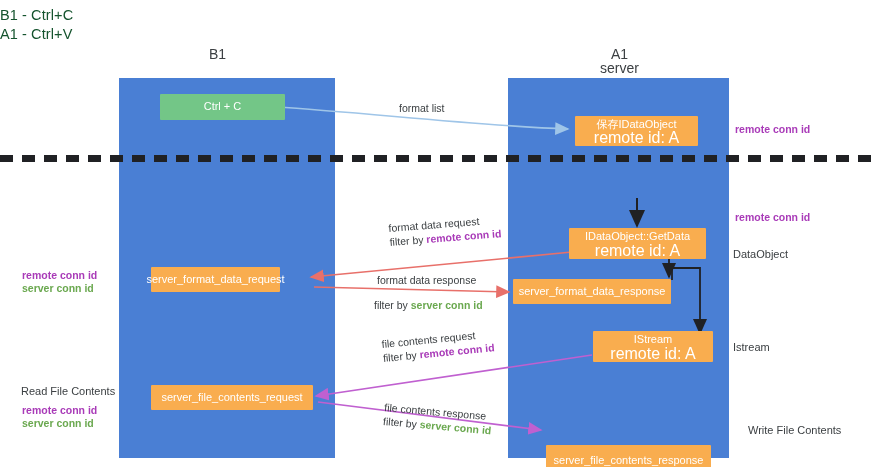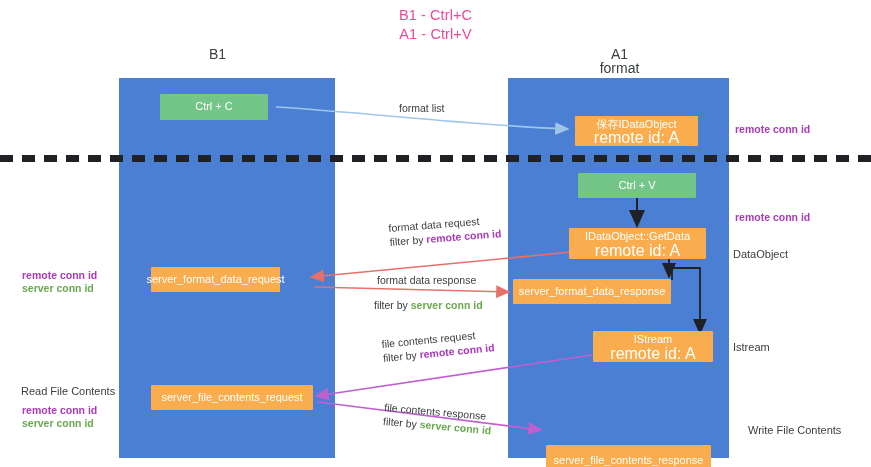--- a/index.html
+++ b/index.html
@@ -9,22 +9,22 @@
     font-family:"Liberation Sans","DejaVu Sans",sans-serif;
     overflow:hidden;
     position:relative;
     color:#3c4043;
   }
   #stage{position:absolute;left:0;top:0;width:871px;height:467px;}
 
   
   .title{
     position:absolute;left:0;top:6px;width:871px;
-    text-align:center;font-size:14.5px;line-height:19px;
-    color:#ec4899;letter-spacing:.1px;
+    font-size:14.5px;line-height:19px;
+    color:#14532d;letter-spacing:.1px;
   }
 
   
   .colhead{
     position:absolute;text-align:center;font-size:14px;line-height:13.5px;
     color:#3c4043;
   }
 
   
   .lane{position:absolute;background:#4a7fd4;}
@@ -69,21 +69,21 @@
   <div class="title">
     <div>B1 - Ctrl+C</div>
     <div>A1 - Ctrl+V</div>
   </div>
 
   <div class="colhead" style="left:150px;top:48px;width:135px;">
     <div>B1</div>
   </div>
   <div class="colhead" style="left:552px;top:48px;width:135px;">
     <div>A1</div>
-    <div>format</div>
+    <div>server</div>
   </div>
 
   <div class="lane" style="left:119px;top:78px;width:216px;height:380px;"></div>
   <div class="lane" style="left:508px;top:78px;width:221px;height:380px;"></div>
 
   <svg class="edges">
     <defs>
       <marker id="ar-blue" markerWidth="9" markerHeight="8" refX="8" refY="4" orient="auto">
         <path d="M0,0 L9,4 L0,8 z" fill="#9fc5e8"></path>
       </marker>
@@ -110,32 +110,29 @@
 
     <path d="M669,259 L669,277" stroke="#202124" stroke-width="1.8" fill="none" marker-end="url(#ar-dark)"></path>
 
     <path d="M592,355 L316,396" stroke="#c060d0" stroke-width="1.6" fill="none" marker-end="url(#ar-mag)"></path>
 
     <path d="M318,402 L541,430" stroke="#c060d0" stroke-width="1.6" fill="none" marker-end="url(#ar-mag)"></path>
   </svg>
 
   <div class="sep"></div>
 
-  <div class="node green" style="left:160px;top:94px;width:108px;height:26px;">
+  <div class="node green" style="left:160px;top:94px;width:125px;height:26px;">
     <div>Ctrl + C</div>
   </div>
 
   <div class="node orange" style="left:575px;top:116px;width:123px;height:30px;">
     <div>保存IDataObject</div>
     <div class="l2">remote id: A</div>
   </div>
 
-  <div class="node green" style="left:578px;top:173px;width:118px;height:25px;">
-    <div>Ctrl + V</div>
-  </div>
 
   <div class="node orange" style="left:569px;top:228px;width:137px;height:31px;">
     <div>IDataObject::GetData</div>
     <div class="l2">remote id: A</div>
   </div>
 
   <div class="node orange" style="left:151px;top:267px;width:129px;height:25px;">
     <div>server_format_data_request</div>
   </div>
 

